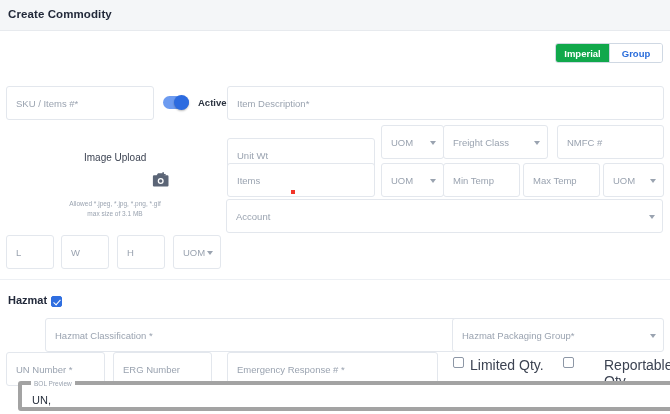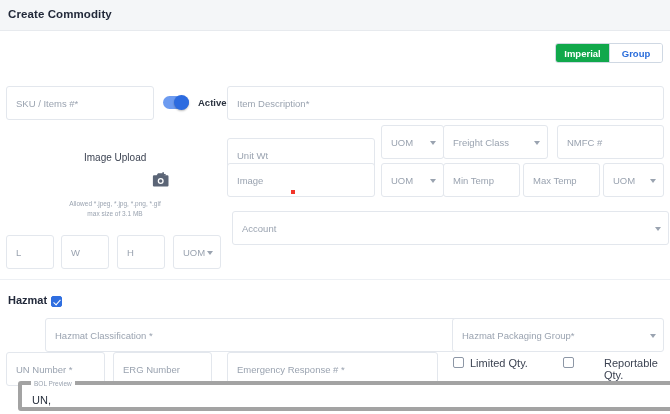--- a/index.html
+++ b/index.html
@@ -139,21 +139,21 @@
   .cbx.on::after {
     content: "";
     position: absolute; left: 3px; top: 1px;
     width: 3px; height: 6px;
     border: solid #ffffff;
     border-width: 0 1.6px 1.6px 0;
     transform: rotate(42deg);
   }
   .cbx-text {
     position: absolute;
-    font-size: 11px; color: #3c4352;
+    font-size: 14px; color: #3c4352;
   }
 
   
   .bol {
     position: absolute; left: 18px; top: 381px;
     width: 660px; height: 30px;
     border: 4px solid #a3a3a3; border-radius: 3px;
     background: #ffffff;
   }
   .bol-legend {
@@ -199,39 +199,39 @@
     <span class="caret"></span>
   </div>
 
   <div class="fld sel" style="left:443px; top:125px; width:105px;">
     <span>Freight Class</span>
     <span class="caret"></span>
   </div>
 
   <div class="fld" style="left:557px; top:125px; width:107px;">NMFC #</div>
 
-  <div class="fld" style="left:227px; top:163px; width:148px;">Image</div>
+  <div class="fld" style="left:227px; top:163px; width:148px;">Items</div>
 
   <div class="fld sel" style="left:381px; top:163px; width:63px;">
     <span>UOM</span>
     <span class="caret"></span>
   </div>
 
   <div class="fld" style="left:443px; top:163px; width:77px;">Min Temp</div>
 
   <div class="fld" style="left:523px; top:163px; width:77px;">Max Temp</div>
 
   <div class="fld sel" style="left:603px; top:163px; width:61px;">
     <span>UOM</span>
     <span class="caret"></span>
   </div>
 
   <span class="req-dot"></span>
 
-  <div class="fld sel" style="left:232px; top:199px; width:437px;margin-top:12px;">
+  <div class="fld sel" style="left:226px; top:199px; width:437px;">
     <span>Account</span>
     <span class="caret"></span>
   </div>
 
   <div class="img-upload-label">Image Upload</div>
 
   <div class="camera-btn">
     <svg width="18" height="16" viewBox="0 0 18 16" xmlns="http://www.w3.org/2000/svg">
       <path d="M4.6 3.3 L6.0 1.3 H11.0 L12.4 3.3 H15.4 A1.1 1.1 0 0 1 16.5 4.4 V13.4 A1.1 1.1 0 0 1 15.4 14.5 H2.0 A1.1 1.1 0 0 1 0.9 13.4 V4.4 A1.1 1.1 0 0 1 2.0 3.3 Z" fill="#5b6576"></path>
       <circle cx="8.7" cy="9.0" r="3.0" fill="#ffffff"></circle>

